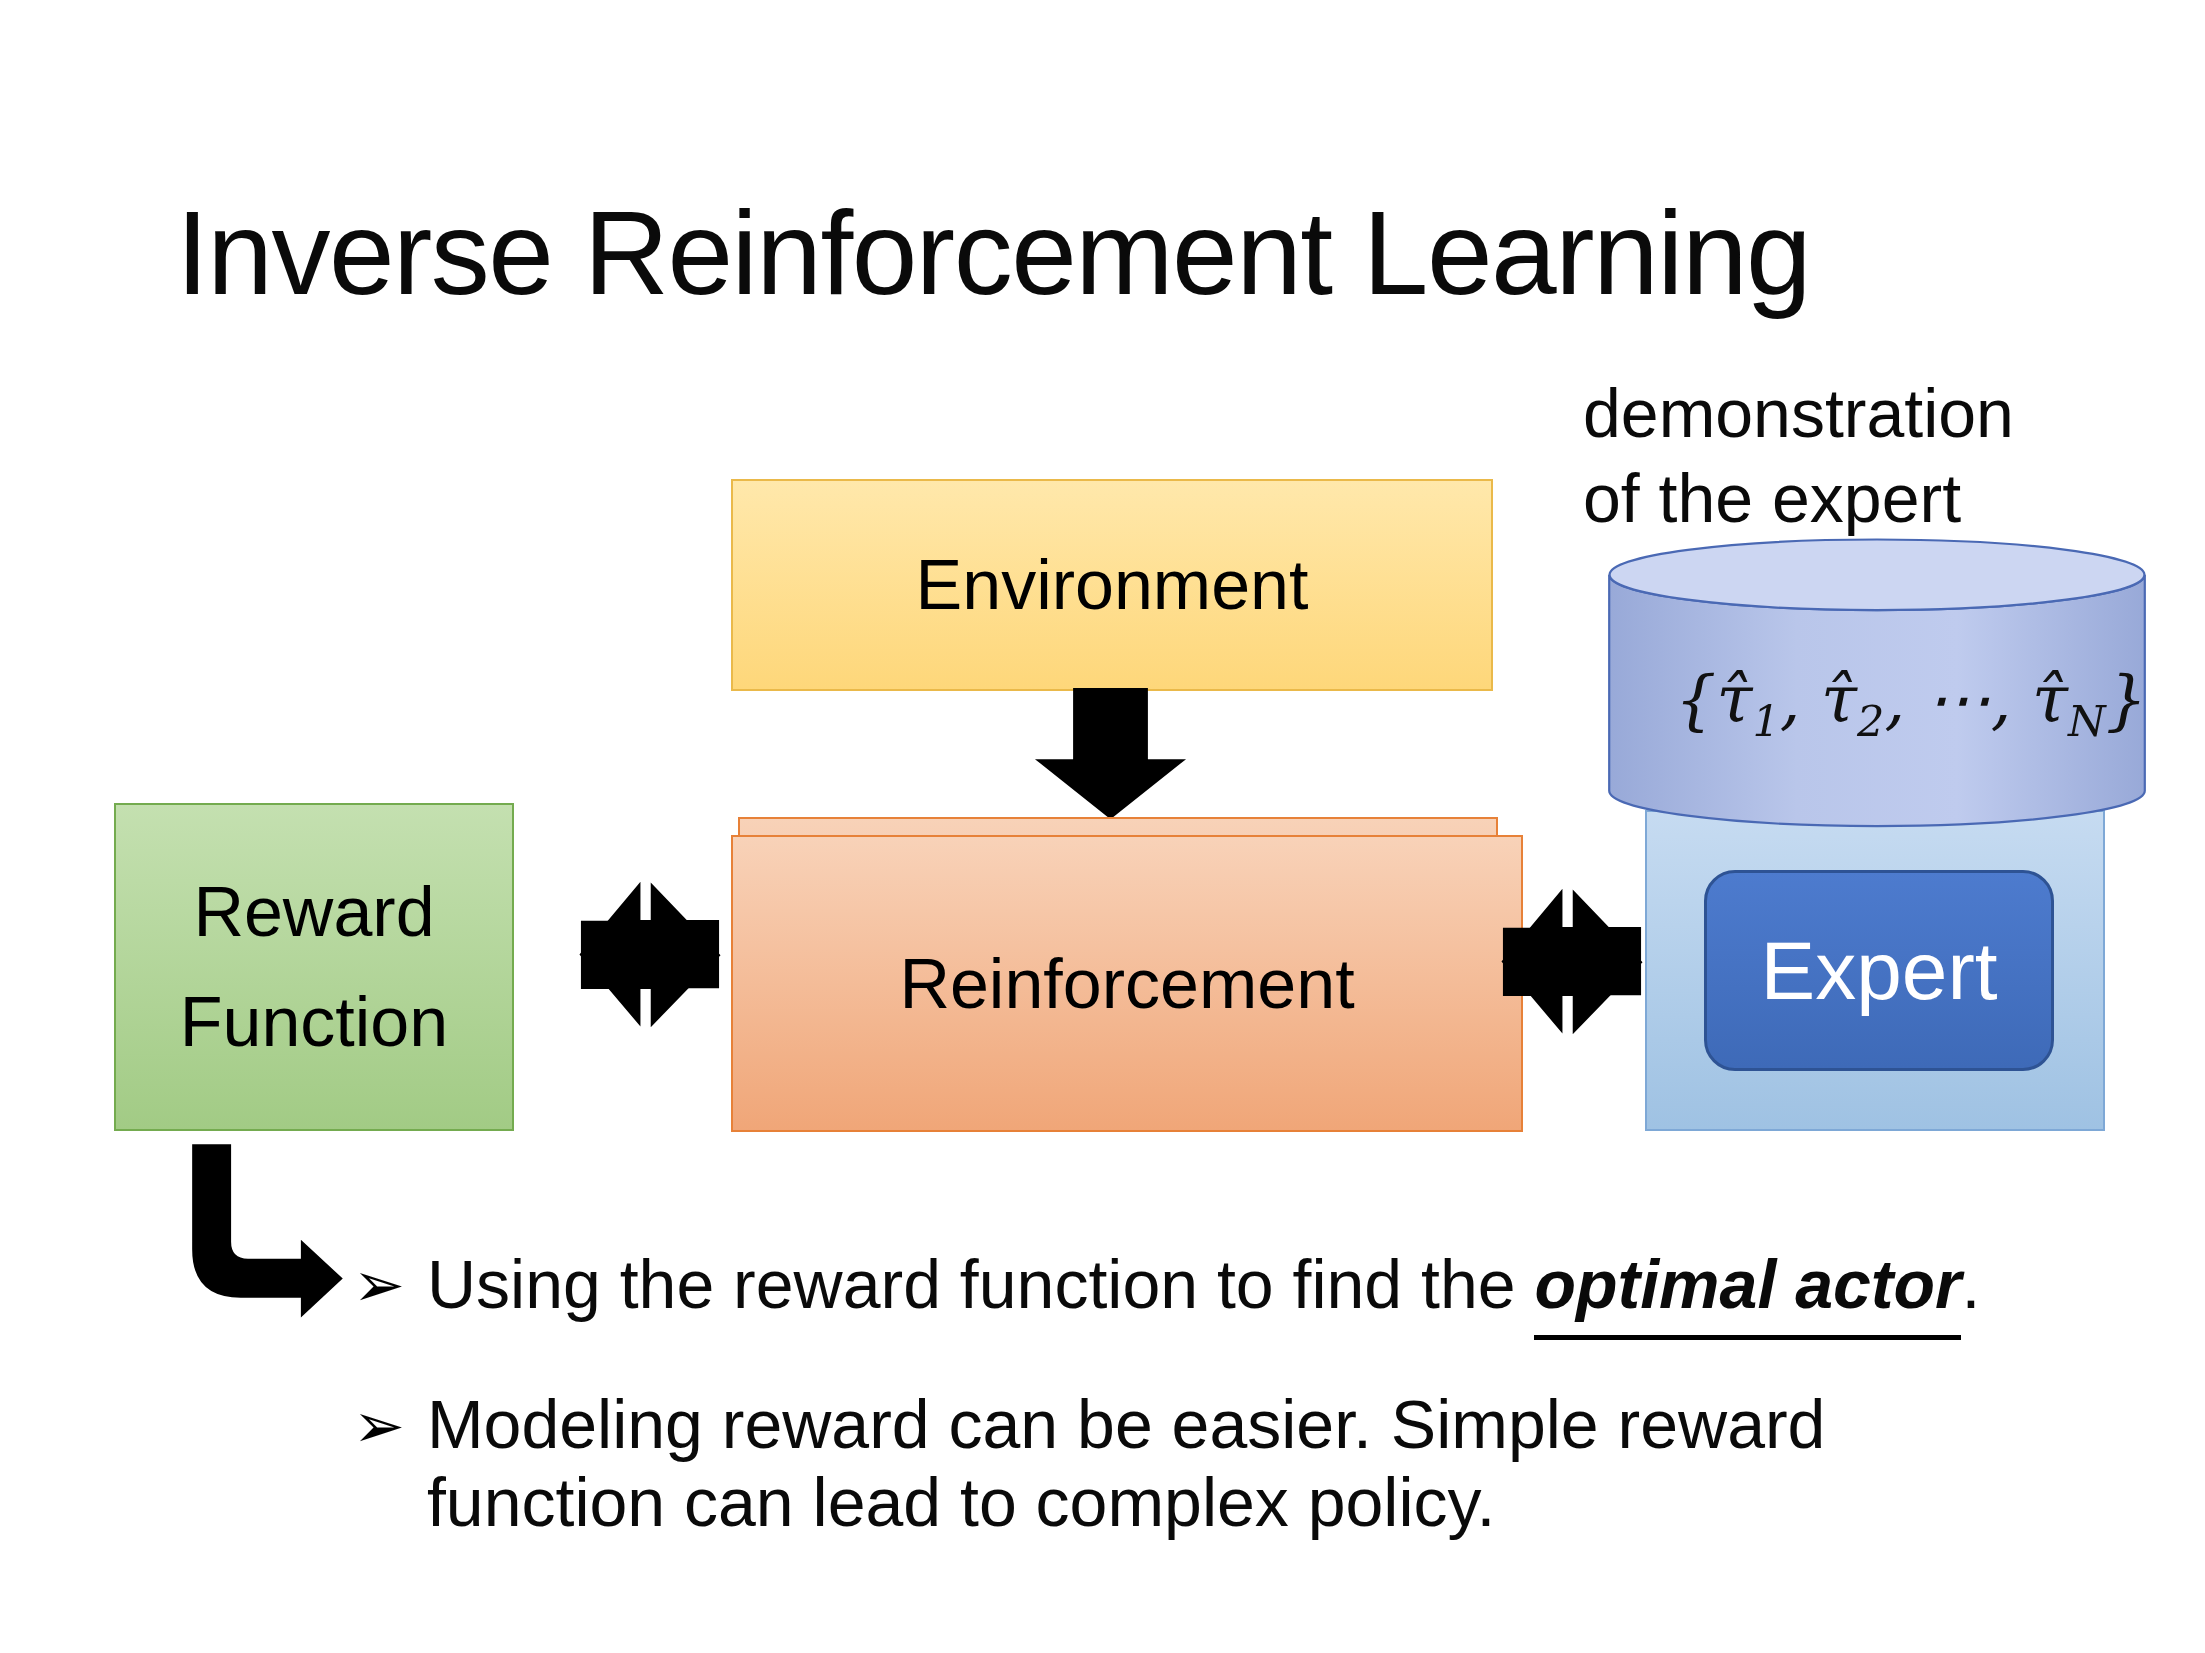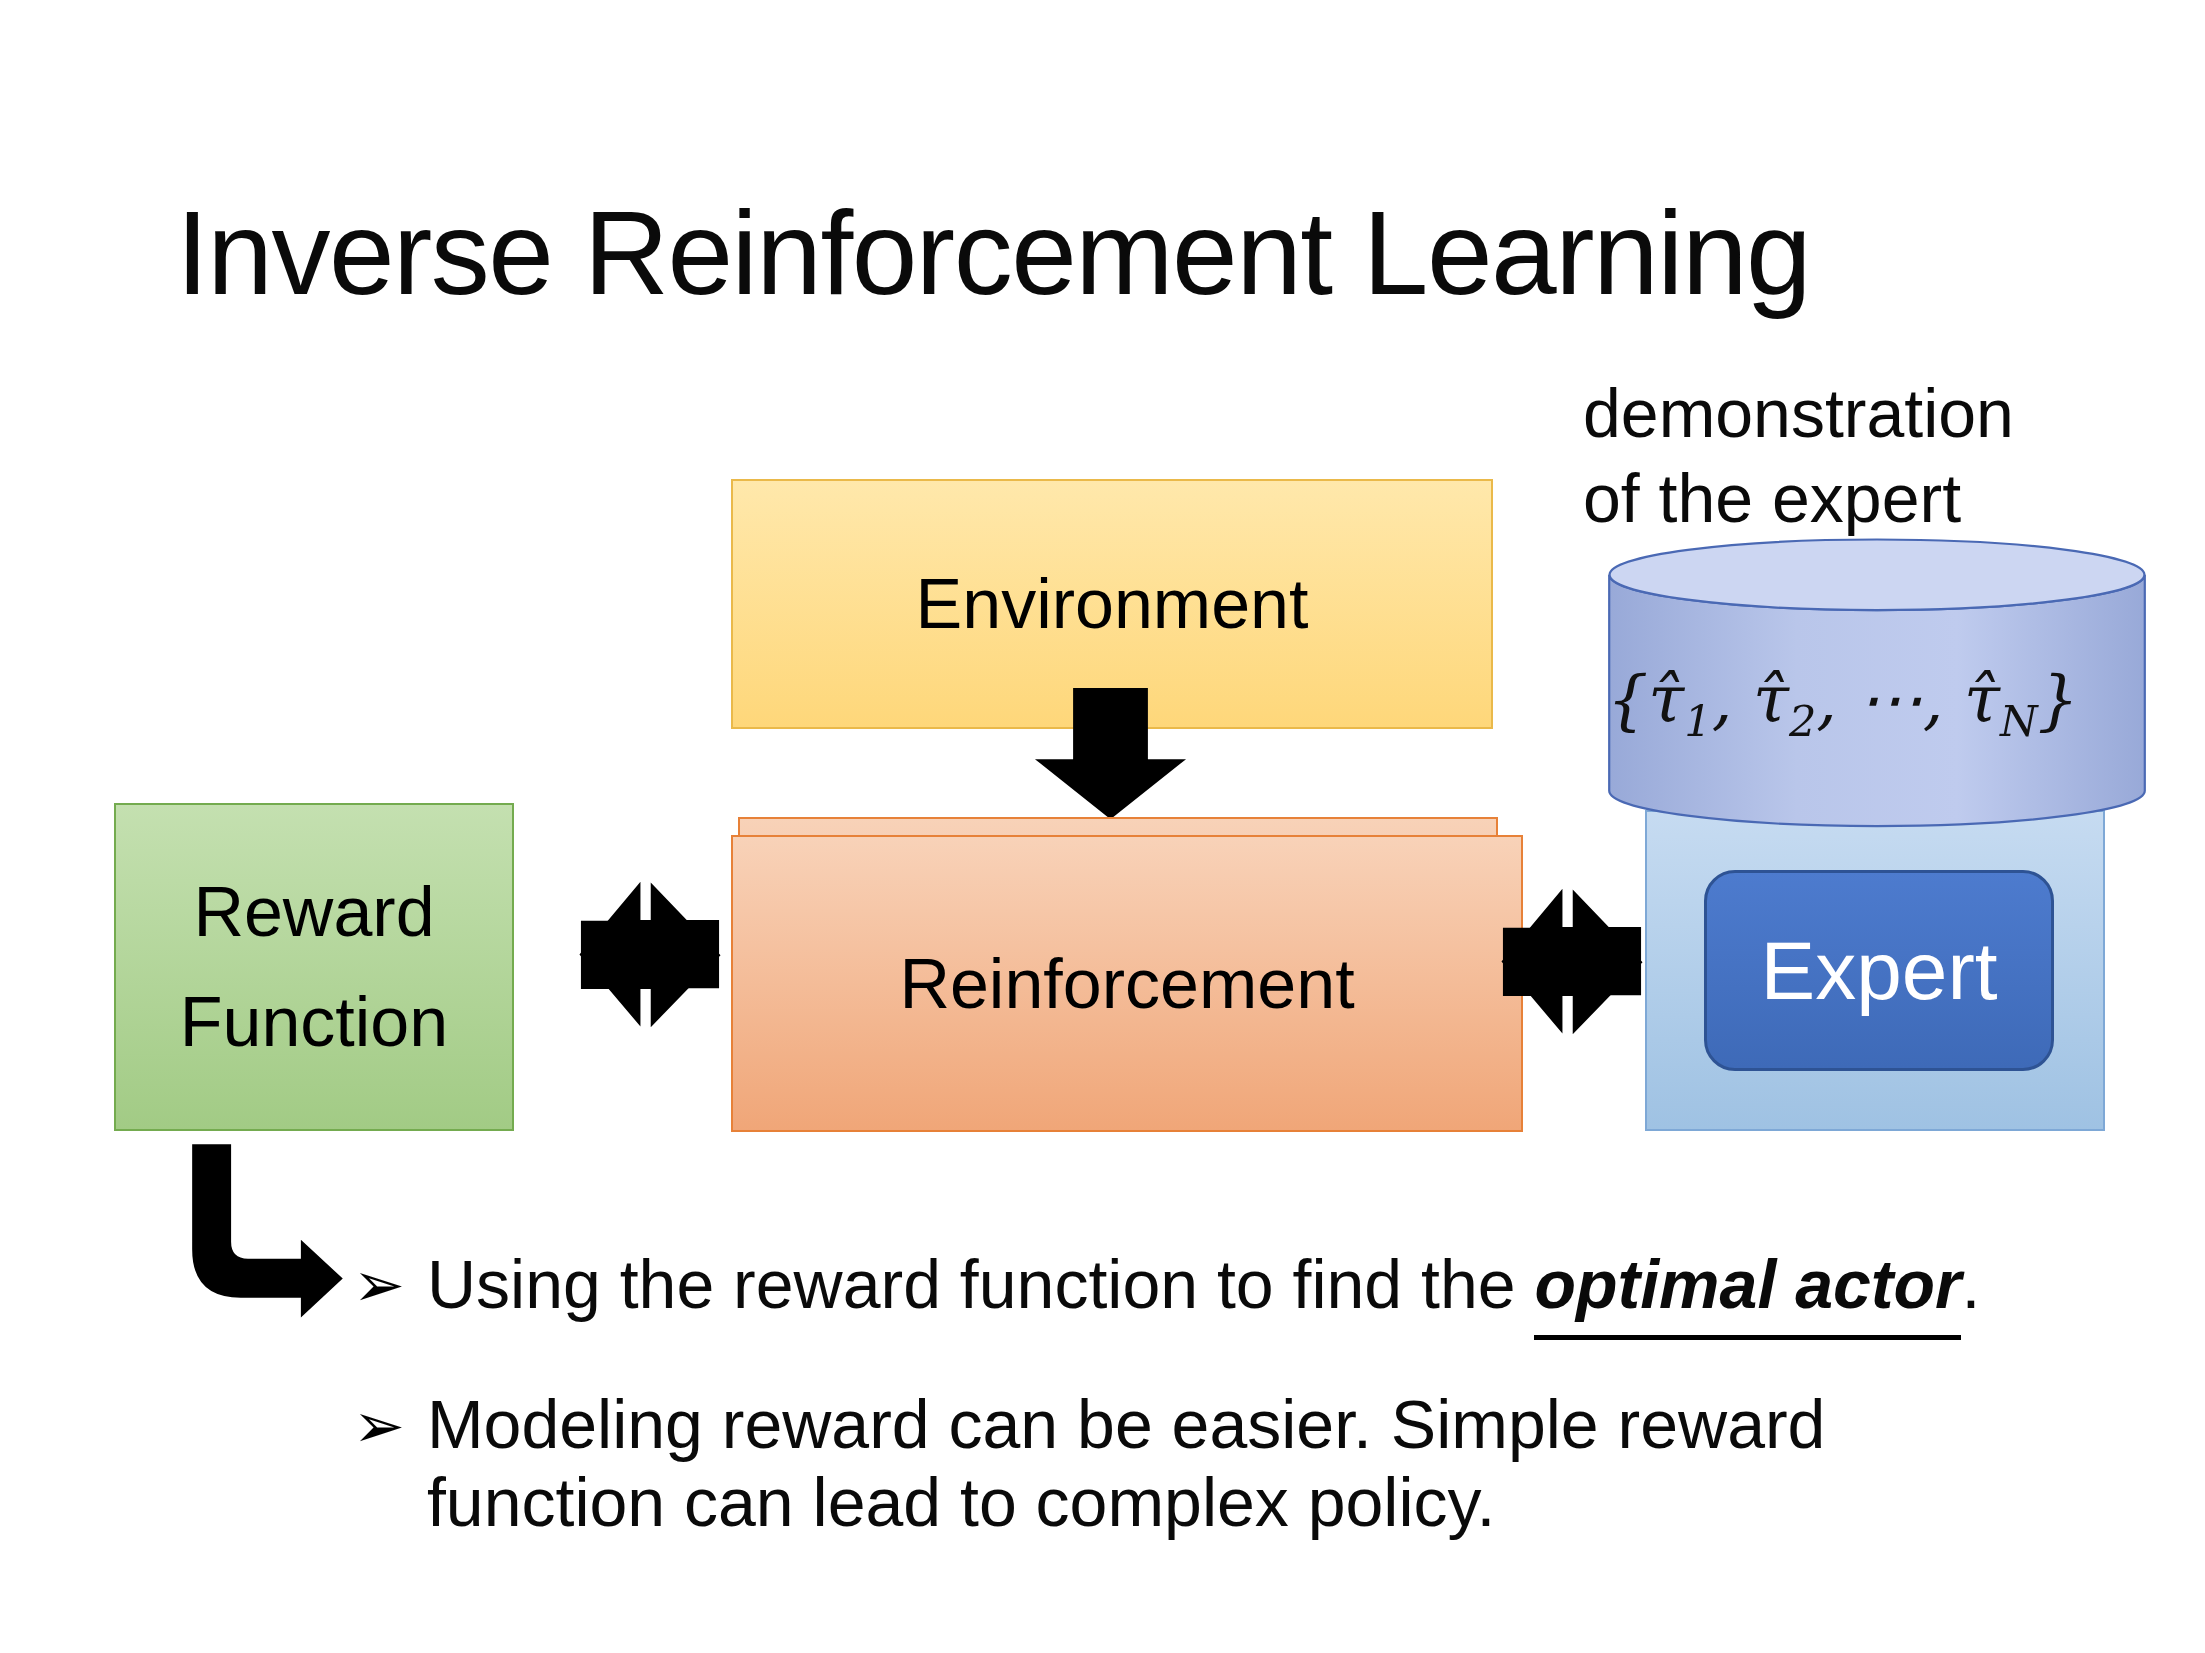--- a/index.html
+++ b/index.html
@@ -2,41 +2,41 @@
 <html style="font-size:11.8px"><head>
 <meta charset="utf-8">
 <style>
   html,body{margin:0;padding:0;background:#ffffff;}
   .slide{position:relative;width:2205px;height:1654px;background:#ffffff;overflow:hidden;
          font-family:"Liberation Sans", sans-serif;color:#000;}
   .abs{position:absolute;}
   .title{font-size:118px;letter-spacing:-1.5px;color:#0a0a0a;white-space:nowrap;}
   .demo-label{width:588px;text-align:left;font-size:68px;line-height:85px;color:#0a0a0a;}
   .box{display:flex;align-items:center;justify-content:center;text-align:center;box-sizing:border-box;}
-  .env-box{left:731px;top:479px;width:762px;height:250px;
+  .env-box{left:731px;top:479px;width:762px;height:212px;
            background:linear-gradient(180deg,#ffe8ab 0%,#fed declined 0%,#fed77a 100%);
            background:linear-gradient(180deg,#ffe8ab 0%,#fed77a 100%);
            border:2.9px solid #eab94a;font-size:70px;}
   .green-box{left:114px;top:803px;width:400px;height:328px;
            background:linear-gradient(180deg,#c4e0b0 0%,#a2cb85 100%);
            border:2.9px solid #74ab4f;font-size:70px;line-height:110px;}
   .rl-shadow{left:738px;top:817px;width:756px;height:306px;
            background:linear-gradient(180deg,#f8d2b8 0%,#f0a678 100%);
            border:2.2px solid #e78138;}
   .rl-box{left:731px;top:835px;width:792px;height:297px;
            background:linear-gradient(180deg,#f8d2b8 0%,#f0a678 100%);
            border:2.2px solid #e78138;font-size:70px;line-height:118px;}
   .expert-wrap{left:1645px;top:810px;width:460px;height:321px;
            background:linear-gradient(180deg,#c6dbf1 0%,#9fc2e3 100%);
            border:2.2px solid #7ea8d6;box-sizing:border-box;}
   .expert-box{left:1704px;top:870px;width:350px;height:201px;border-radius:31px;
            background:linear-gradient(180deg,#4d7bce 0%,#3e6ab8 100%);
            border:3.7px solid #2e5394;font-size:82px;color:#ffffff;}
   .stack span{display:block;}
-  .math-label{left:1607px;top:662px;width:540px;text-align:left;
+  .math-label{left:1607px;top:662px;width:540px;text-align:right;
            font-family:"DejaVu Serif", serif;font-style:italic;font-size:65px;color:#111;}
   .math-label sub{font-size:43px;line-height:0;}
   .bullet-row{display:flex;align-items:flex-start;}
   .bullet-marker{font-family:"DejaVu Sans", sans-serif;font-size:62px;line-height:81px;margin-right:22px;}
   .bullet-text{font-size:68px;line-height:81px;color:#0a0a0a;}
   .b2 .bullet-text{line-height:78px;}
   .emphasis{font-weight:bold;font-style:italic;border-bottom:5.1px solid #000;padding-bottom:13px;}
   svg{display:block;}
 </style>
 </head>

